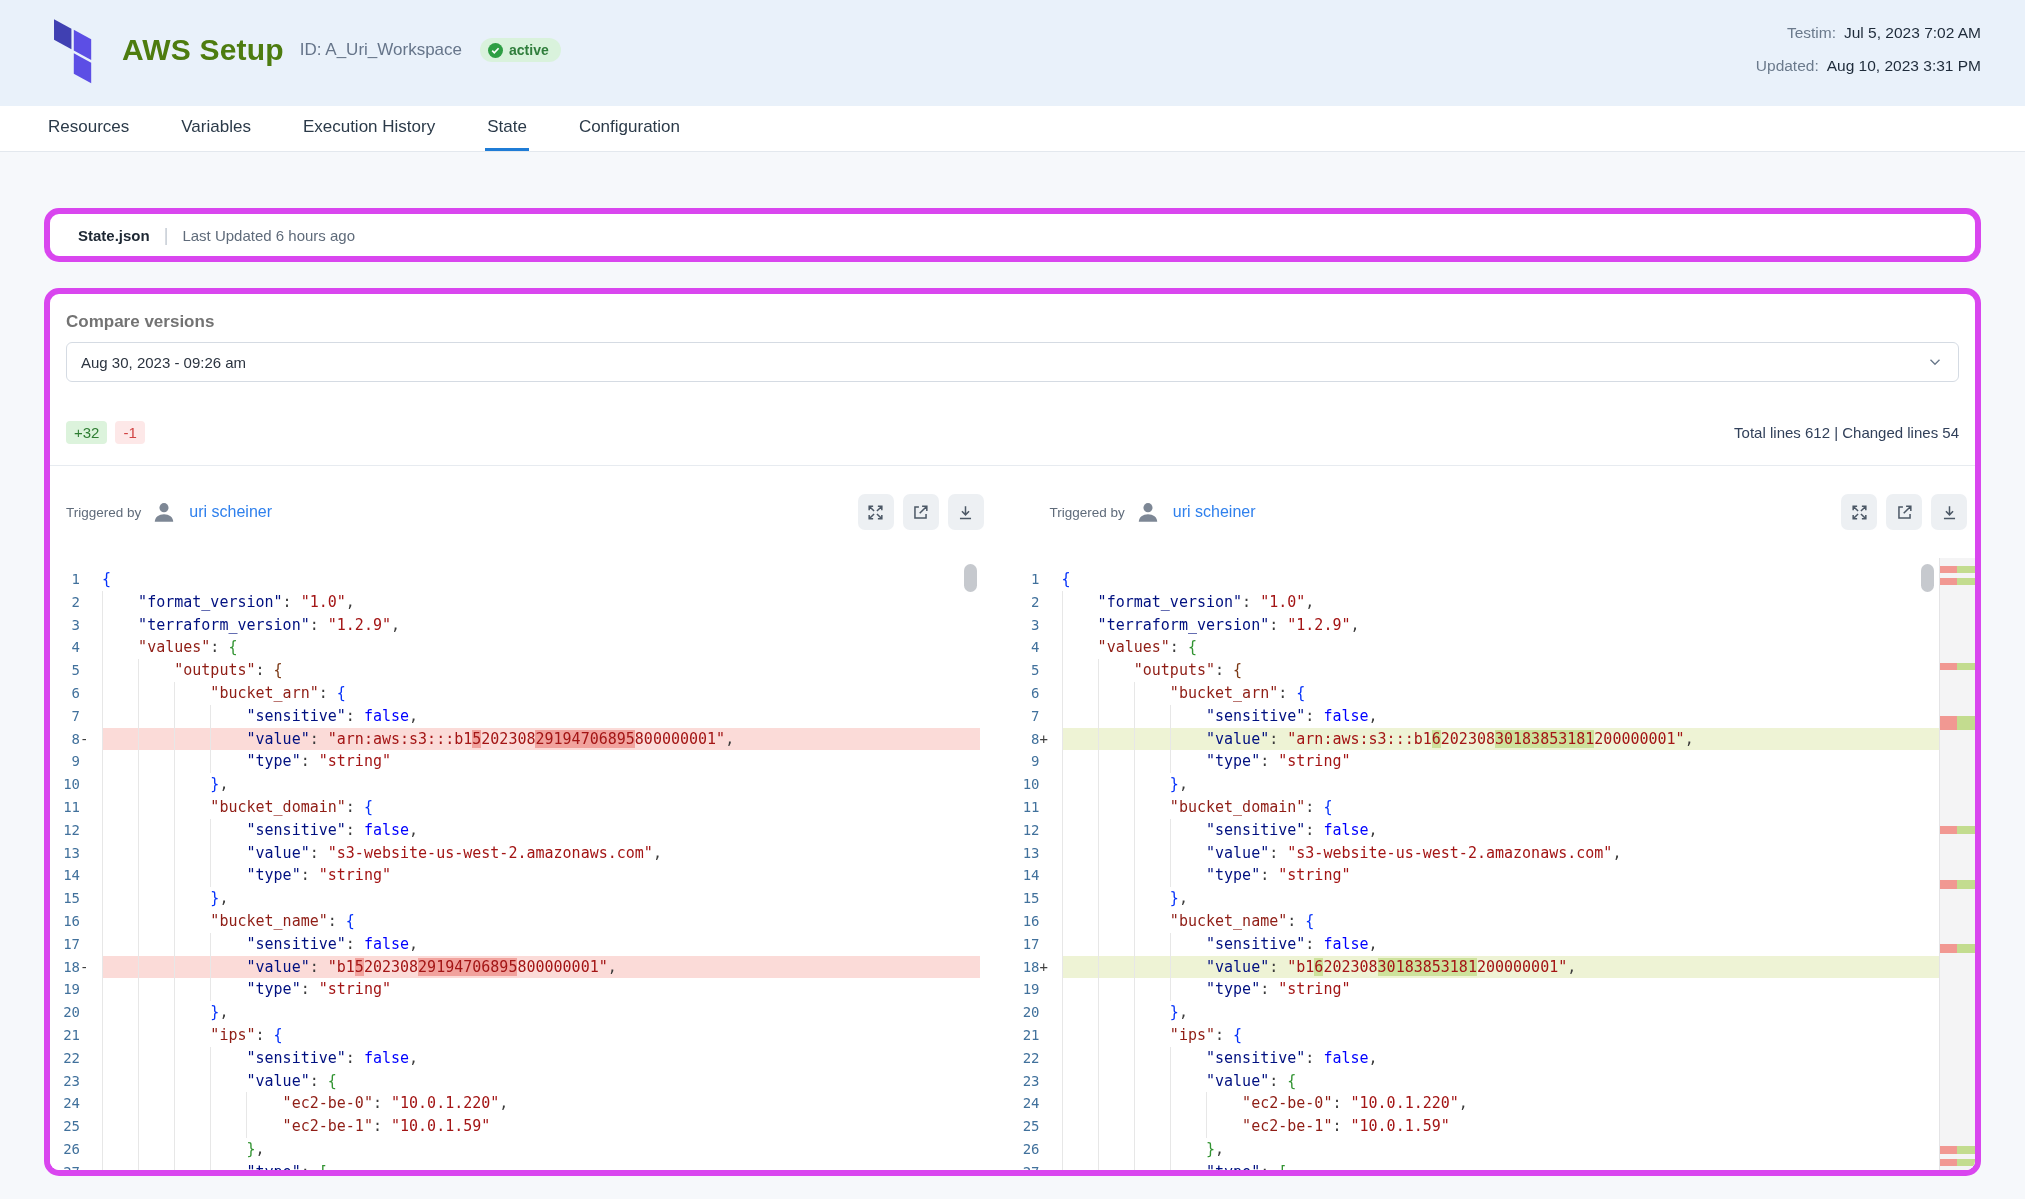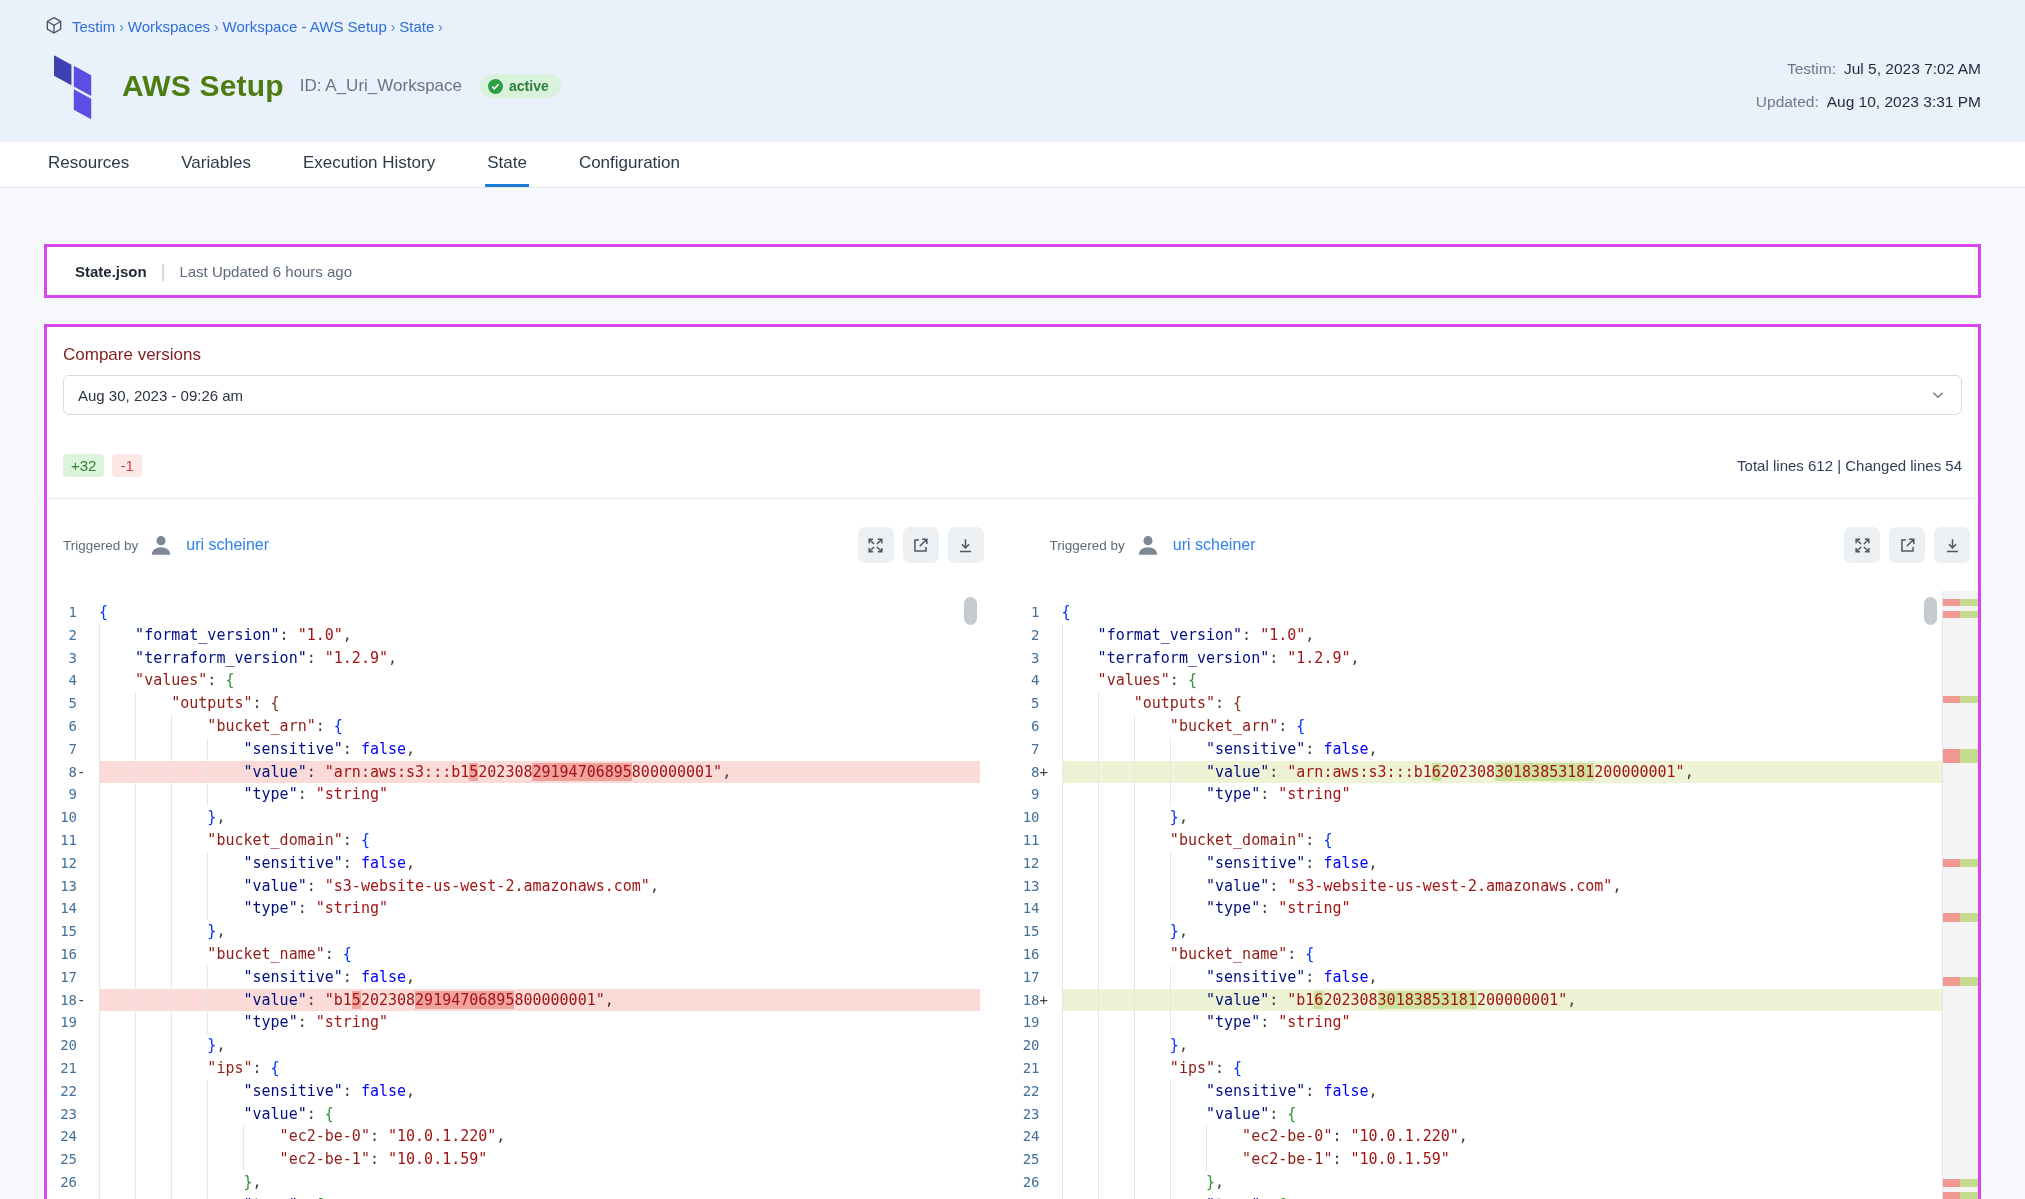--- a/index.html
+++ b/index.html
@@ -23,29 +23,29 @@
 
   
   .tabbar { background:#fff; border-bottom:1px solid #e3e8ee; padding:0 0 0 46px;
     display:flex; gap:48px; height:46px; align-items:stretch; }
   .tab { font-size:17px; color:#2b3a49; display:flex; align-items:center; padding:0 2px;
     border-bottom:3px solid transparent; cursor:pointer; }
   .tab.active { border-bottom-color:#1f7cd6; font-weight:400; }
 
   
   .content { padding:56px 44px 0 44px; }
-  .card { background:#fff; border:3px solid #d946ef; border-radius:0; }
+  .card { background:#fff; border:6px solid #d946ef; border-radius:15px; }
   .file-card { height:54px; display:flex; align-items:center; padding:0 28px; font-size:15px; }
   .file-name { font-weight:700; color:#1d2733; }
   .file-sep { color:#c5ccd4; margin:0 14px; font-size:18px; }
   .file-updated { color:#5f6b7a; }
 
   .compare-card { margin-top:26px; padding-top:18px; overflow:hidden; }
   .cmp-head { padding:0 16px; }
-  .cmp-title { font-size:17px; font-weight:400; color:#7f1d1d; }
+  .cmp-title { font-size:17px; font-weight:700; color:#737373; }
   .selects { display:flex; gap:40px; margin-top:10px; padding:0 16px; }
   .select { flex:1; height:40px; border:1px solid #d5dbe3; border-radius:6px; background:#fff;
     display:flex; align-items:center; padding:0 14px; font-size:15px; color:#2c3440; cursor:pointer; }
   .select .chev { margin-left:auto; color:#6b7a8c; }
 
   .badge-row { display:flex; align-items:center; margin-top:38px; padding:0 16px; height:25px; }
   .chip { font-size:15px; padding:3px 8px; border-radius:4px; }
   .chip.add { background:#dcf3dc; color:#2e7d32; margin-right:8px; }
   .chip.del { background:#fde8e8; color:#d14343; }
   .totals { margin-left:auto; font-size:15px; color:#31405a;text-align:center; }
@@ -94,28 +94,20 @@
   .diffmap { position:absolute; top:0; right:0; bottom:0; width:36px; background:#f4f4f5;
     border-left:1px solid #e4e4e6; }
   .stripe { position:absolute; left:0; width:35px; display:flex; }
   .stripe .r { width:17px; background:#f19892; }
   .stripe .gn { width:18px; background:#c3dc8f; }
 </style>
 </head>
 <body>
 
 <div class="top">
-  <div class="breadcrumb">
-    <svg width="20" height="20" viewBox="0 0 24 24" fill="none" stroke="#44546a" stroke-width="1.6">
-      <path d="M12 2l8 4.6v9.2L12 20.4 4 15.8V6.6L12 2z"></path>
-        <path d="M4 6.6l8 4.6 8-4.6"></path>
-        <path d="M12 11.2V20"></path>
-    </svg>
-    <span id="bc-items"><span class="bc-link">Testim</span><span class="bc-sep"> › </span><span class="bc-link">Workspaces</span><span class="bc-sep"> › </span><span class="bc-link">Workspace - AWS Setup</span><span class="bc-sep"> › </span><span class="bc-link">State</span><span class="bc-sep"> › </span></span>
-  </div>
   <div class="hdr-main">
     <svg class="tf-logo" viewBox="0 0 48 86">
       <polygon points="0,4 22,16 22,42 0,30" fill="#4040b2"></polygon>
       <polygon points="25,17.5 47,29.5 47,55.5 25,43.5" fill="#5c4ee5"></polygon>
       <polygon points="25,47 47,59 47,85 25,73" fill="#5c4ee5"></polygon>
     </svg>
     <span class="title">AWS Setup</span>
     <span class="ws-id">ID: A_Uri_Workspace</span>
     <span class="badge-active">
       <svg width="15" height="15" viewBox="0 0 16 16">

